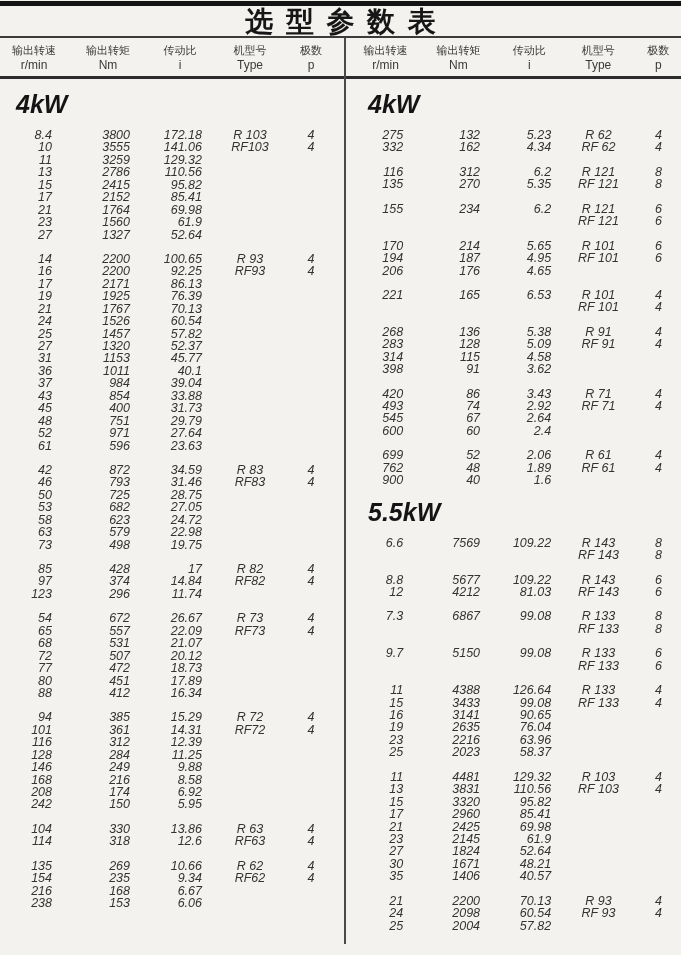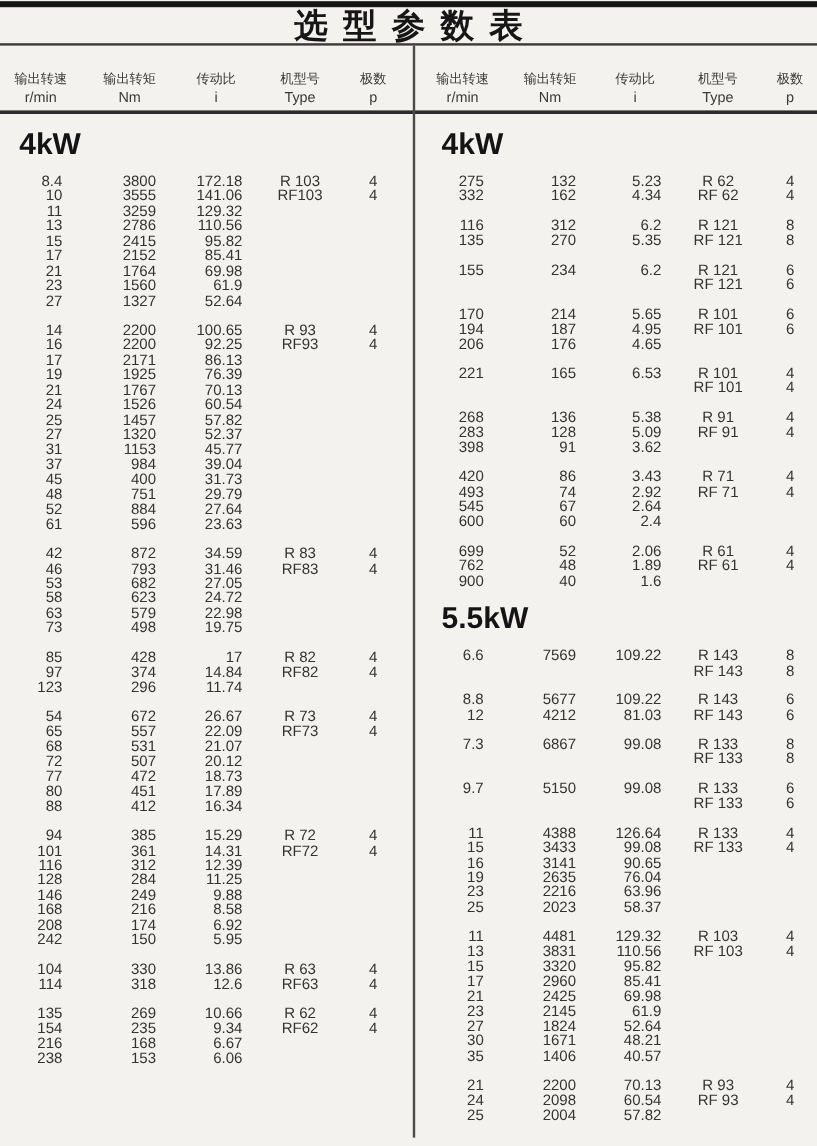--- a/index.html
+++ b/index.html
@@ -20,29 +20,29 @@
     letter-spacing:0.45em;
     padding-left:0.45em;
     line-height:31px;
     height:30px;
   }
   .title-rule{height:2px;background:#3b3b3b;}
   .table-area{position:relative;}
   .v-divider{
     position:absolute;left:344px;top:0;bottom:0;width:2px;background:#4a4a4a;
   }
-  .header-row{display:flex;padding:21px 0 4px 0;}
+  .header-row{display:flex;padding:5px 0 4px 0;}
   .panel-header{width:344px;display:flex;box-sizing:border-box;}
   .panel-header.right{width:337px;padding-left:8px;}
   .hcol{text-align:center;}
   .hzh{font-size:11px;line-height:15px;color:#3a3a3a;}
   .hunit{font-size:12px;line-height:14px;color:#3a3a3a;}
   .header-rule{height:3px;background:#2b2b2b;}
   .body-row{display:flex;align-items:flex-start;padding-top:4px;}
-  .panel-body{width:344px;box-sizing:border-box;}
+  .panel-body{width:344px;box-sizing:border-box;font-style:italic;}
   .panel-body.right{width:337px;padding-left:8px;}
   .power-header{
     font-size:25px;font-weight:bold;color:#141414;
     margin:8px 0 12px 16px;line-height:26px;
     letter-spacing:0px;
   }
   .block{margin-bottom:12px;}
   .row{display:flex;height:12.45px;line-height:12.45px;font-size:12.5px;white-space:pre;}
   .cell{display:block;box-sizing:border-box;overflow:visible;}
   .c0{width:68px;text-align:right;padding-right:16px;}
@@ -124,29 +124,32 @@
         <div class="block">
           <div class="row"><span class="cell c0">14</span><span class="cell c1">2200</span><span class="cell c2">100.65</span><span class="cell c3">R 93</span><span class="cell c4">4</span></div>
           <div class="row"><span class="cell c0">16</span><span class="cell c1">2200</span><span class="cell c2">92.25</span><span class="cell c3">RF93</span><span class="cell c4">4</span></div>
           <div class="row"><span class="cell c0">17</span><span class="cell c1">2171</span><span class="cell c2">86.13</span><span class="cell c3"></span><span class="cell c4"></span></div>
           <div class="row"><span class="cell c0">19</span><span class="cell c1">1925</span><span class="cell c2">76.39</span><span class="cell c3"></span><span class="cell c4"></span></div>
           <div class="row"><span class="cell c0">21</span><span class="cell c1">1767</span><span class="cell c2">70.13</span><span class="cell c3"></span><span class="cell c4"></span></div>
           <div class="row"><span class="cell c0">24</span><span class="cell c1">1526</span><span class="cell c2">60.54</span><span class="cell c3"></span><span class="cell c4"></span></div>
           <div class="row"><span class="cell c0">25</span><span class="cell c1">1457</span><span class="cell c2">57.82</span><span class="cell c3"></span><span class="cell c4"></span></div>
           <div class="row"><span class="cell c0">27</span><span class="cell c1">1320</span><span class="cell c2">52.37</span><span class="cell c3"></span><span class="cell c4"></span></div>
           <div class="row"><span class="cell c0">31</span><span class="cell c1">1153</span><span class="cell c2">45.77</span><span class="cell c3"></span><span class="cell c4"></span></div>
+          <div class="row"><span class="cell c0">36</span><span class="cell c1">1011</span><span class="cell c2">40.1</span><span class="cell c3"></span><span class="cell c4"></span></div>
           <div class="row"><span class="cell c0">37</span><span class="cell c1">984</span><span class="cell c2">39.04</span><span class="cell c3"></span><span class="cell c4"></span></div>
+          <div class="row"><span class="cell c0">43</span><span class="cell c1">854</span><span class="cell c2">33.88</span><span class="cell c3"></span><span class="cell c4"></span></div>
           <div class="row"><span class="cell c0">45</span><span class="cell c1">400</span><span class="cell c2">31.73</span><span class="cell c3"></span><span class="cell c4"></span></div>
           <div class="row"><span class="cell c0">48</span><span class="cell c1">751</span><span class="cell c2">29.79</span><span class="cell c3"></span><span class="cell c4"></span></div>
-          <div class="row"><span class="cell c0">52</span><span class="cell c1">884</span><span class="cell c2">27.64</span><span class="cell c3"></span><span class="cell c4"></span></div>
+          <div class="row"><span class="cell c0">52</span><span class="cell c1">971</span><span class="cell c2">27.64</span><span class="cell c3"></span><span class="cell c4"></span></div>
           <div class="row"><span class="cell c0">61</span><span class="cell c1">596</span><span class="cell c2">23.63</span><span class="cell c3"></span><span class="cell c4"></span></div>
         </div>
         <div class="block">
           <div class="row"><span class="cell c0">42</span><span class="cell c1">872</span><span class="cell c2">34.59</span><span class="cell c3">R 83</span><span class="cell c4">4</span></div>
           <div class="row"><span class="cell c0">46</span><span class="cell c1">793</span><span class="cell c2">31.46</span><span class="cell c3">RF83</span><span class="cell c4">4</span></div>
+          <div class="row"><span class="cell c0">50</span><span class="cell c1">725</span><span class="cell c2">28.75</span><span class="cell c3"></span><span class="cell c4"></span></div>
           <div class="row"><span class="cell c0">53</span><span class="cell c1">682</span><span class="cell c2">27.05</span><span class="cell c3"></span><span class="cell c4"></span></div>
           <div class="row"><span class="cell c0">58</span><span class="cell c1">623</span><span class="cell c2">24.72</span><span class="cell c3"></span><span class="cell c4"></span></div>
           <div class="row"><span class="cell c0">63</span><span class="cell c1">579</span><span class="cell c2">22.98</span><span class="cell c3"></span><span class="cell c4"></span></div>
           <div class="row"><span class="cell c0">73</span><span class="cell c1">498</span><span class="cell c2">19.75</span><span class="cell c3"></span><span class="cell c4"></span></div>
         </div>
         <div class="block">
           <div class="row"><span class="cell c0">85</span><span class="cell c1">428</span><span class="cell c2">17</span><span class="cell c3">R 82</span><span class="cell c4">4</span></div>
           <div class="row"><span class="cell c0">97</span><span class="cell c1">374</span><span class="cell c2">14.84</span><span class="cell c3">RF82</span><span class="cell c4">4</span></div>
           <div class="row"><span class="cell c0">123</span><span class="cell c1">296</span><span class="cell c2">11.74</span><span class="cell c3"></span><span class="cell c4"></span></div>
         </div>
@@ -199,20 +202,21 @@
           <div class="row"><span class="cell c0">194</span><span class="cell c1">187</span><span class="cell c2">4.95</span><span class="cell c3">RF 101</span><span class="cell c4">6</span></div>
           <div class="row"><span class="cell c0">206</span><span class="cell c1">176</span><span class="cell c2">4.65</span><span class="cell c3"></span><span class="cell c4"></span></div>
         </div>
         <div class="block">
           <div class="row"><span class="cell c0">221</span><span class="cell c1">165</span><span class="cell c2">6.53</span><span class="cell c3">R 101</span><span class="cell c4">4</span></div>
           <div class="row"><span class="cell c0"></span><span class="cell c1"></span><span class="cell c2"></span><span class="cell c3">RF 101</span><span class="cell c4">4</span></div>
         </div>
         <div class="block">
           <div class="row"><span class="cell c0">268</span><span class="cell c1">136</span><span class="cell c2">5.38</span><span class="cell c3">R 91</span><span class="cell c4">4</span></div>
           <div class="row"><span class="cell c0">283</span><span class="cell c1">128</span><span class="cell c2">5.09</span><span class="cell c3">RF 91</span><span class="cell c4">4</span></div>
+          <div class="row"><span class="cell c0">314</span><span class="cell c1">115</span><span class="cell c2">4.58</span><span class="cell c3"></span><span class="cell c4"></span></div>
           <div class="row"><span class="cell c0">398</span><span class="cell c1">91</span><span class="cell c2">3.62</span><span class="cell c3"></span><span class="cell c4"></span></div>
         </div>
         <div class="block">
           <div class="row"><span class="cell c0">420</span><span class="cell c1">86</span><span class="cell c2">3.43</span><span class="cell c3">R 71</span><span class="cell c4">4</span></div>
           <div class="row"><span class="cell c0">493</span><span class="cell c1">74</span><span class="cell c2">2.92</span><span class="cell c3">RF 71</span><span class="cell c4">4</span></div>
           <div class="row"><span class="cell c0">545</span><span class="cell c1">67</span><span class="cell c2">2.64</span><span class="cell c3"></span><span class="cell c4"></span></div>
           <div class="row"><span class="cell c0">600</span><span class="cell c1">60</span><span class="cell c2">2.4</span><span class="cell c3"></span><span class="cell c4"></span></div>
         </div>
         <div class="block">
           <div class="row"><span class="cell c0">699</span><span class="cell c1">52</span><span class="cell c2">2.06</span><span class="cell c3">R 61</span><span class="cell c4">4</span></div>

